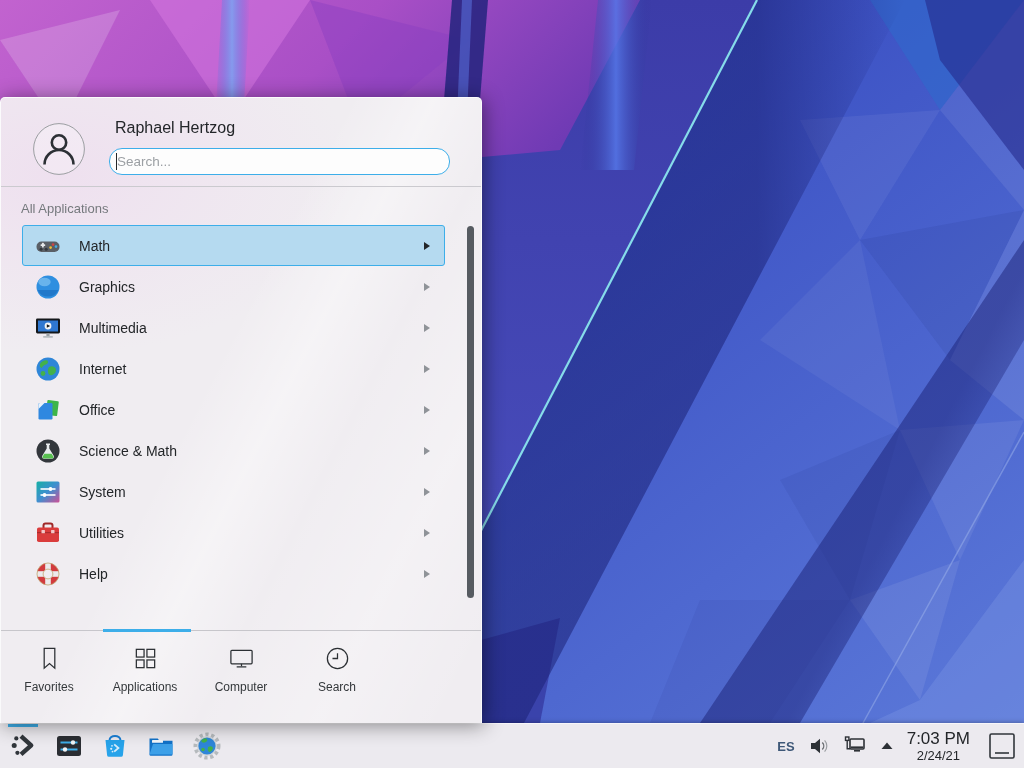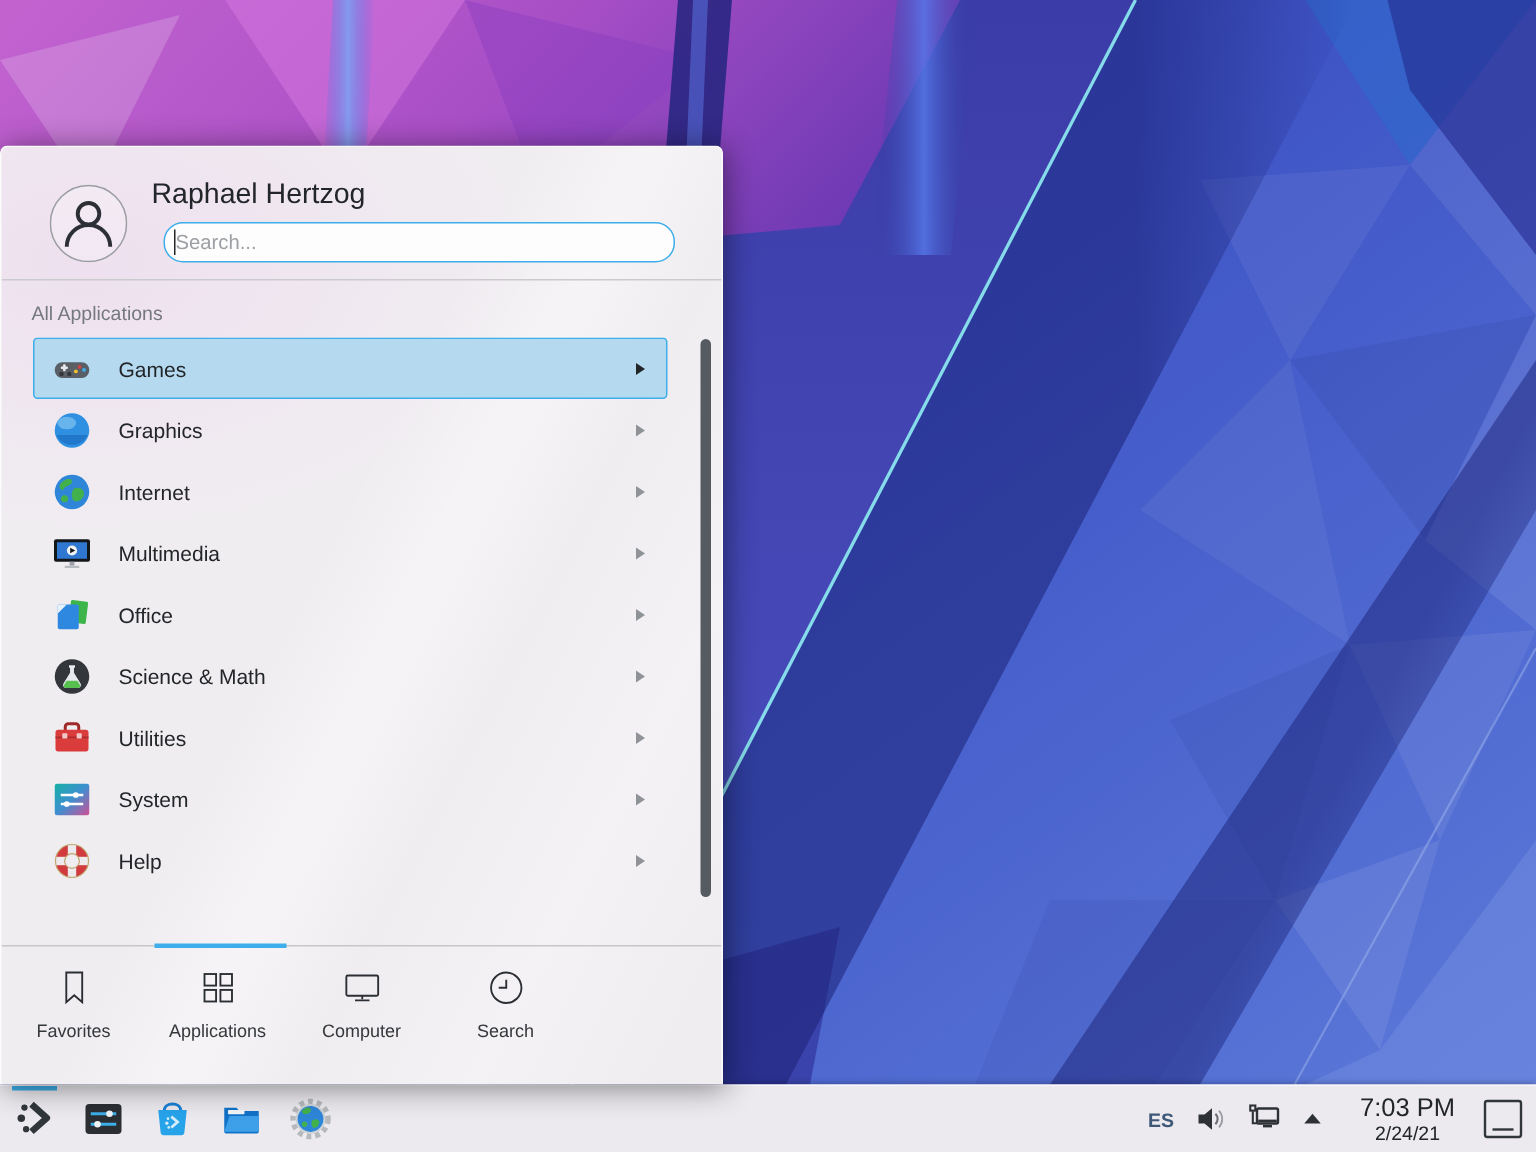--- a/index.html
+++ b/index.html
@@ -14,41 +14,41 @@
   .taskbar { position:absolute; left:0; bottom:0; width:1024px; height:45px;
              background:#eceaef; border-top:1px solid #f7f6f9; z-index:2;
              box-shadow:0 -1px 4px rgba(0,0,0,.25); }
   .task-launchers { position:absolute; left:8px; top:0; height:100%; display:flex; align-items:center; gap:16px; }
   .task-icon { width:30px; height:30px; position:relative; cursor:pointer; }
   .task-icon svg { width:30px; height:30px; display:block; }
   .launcher-indicator { position:absolute; left:8px; top:0; width:30px; height:3px; background:#3daee9; }
   .tray { position:absolute; right:0; top:0; height:100%; display:flex; align-items:center; }
   .kbd-layout { font-size:13px; font-weight:bold; color:#3e5878; margin-right:13px;text-align:center; }
   .tray-icon { display:block; margin-right:12px; }
-  .clock { display:flex; flex-direction:column; align-items:center; color:#232629; margin:0 18px 0 18px; line-height:1; }
+  .clock { display:flex; flex-direction:column; align-items:center; color:#232629; margin:0 18px 0 6px; line-height:1; }
   .clock-time { font-size:17px; line-height:19px; }
   .clock-date { font-size:13px; line-height:15px; }
   .show-desktop { width:28px; height:28px; margin-right:8px; }
 
   
   .menu-panel { position:absolute; left:0; top:97px; width:482px; height:626px;
                 background:#f0edf1; border:1px solid rgba(252,252,253,.9); border-bottom:none;
                 border-radius:5px 5px 0 0; z-index:3; overflow:hidden;
                 box-shadow:2px 2px 20px rgba(0,0,0,.45); }
   .panel-tint { position:absolute; inset:0; pointer-events:none;
     background:radial-gradient(ellipse 420px 260px at 12% 12%, rgba(236,205,236,.4), rgba(236,205,236,0) 70%); }
   .panel-sheen { position:absolute; top:-80px; height:900px; pointer-events:none;
     background:linear-gradient(90deg, rgba(255,255,255,0), rgba(255,255,255,.38), rgba(255,255,255,0));
     transform:rotate(27deg); }
   .sheen-a { left:170px; width:150px; }
   .sheen-b { left:330px; width:230px; opacity:.7; }
 
   .menu-header { position:absolute; left:0; top:0; width:100%; height:89px; border-bottom:1px solid #cbcacf; }
   .avatar { position:absolute; left:32px; top:25px; width:52px; height:52px; cursor:pointer; }
-  .user-name { position:absolute; left:100px; top:21px; font-size:19px; color:#232629; }
+  .user-name { position:absolute; left:114px; top:21px; font-size:16px; color:#232629; }
   .search-box { position:absolute; left:108px; top:50px; width:341px; height:27px;
                 background:#fdfdfd; border:1px solid #3daee9; border-radius:13px;
                 font-family:"Liberation Sans", sans-serif; font-size:13.5px; color:#232629; padding:0 7px; outline:none; }
   .search-box::placeholder { color:#9ca0a4; }
   .text-cursor { position:absolute; left:115px; top:55px; width:1px; height:17px; background:#232629; }
 
   .section-label { position:absolute; left:20px; top:103px; font-size:13px; color:#75797d; }
 
   .app-list { position:absolute; left:0; top:127px; width:100%; height:405px; overflow:hidden; }
   .app-row { height:41px; margin:0 36px 0 21px; border:1px solid transparent; border-radius:3px;
@@ -259,106 +259,106 @@
           <rect x="2.5" y="9.5" width="23" height="10.5" rx="5" fill="#5a5f66"></rect>
           <rect x="6.6" y="12.3" width="4.6" height="1.7" rx=".5" fill="#e8eaec"></rect>
           <rect x="8.05" y="10.85" width="1.7" height="4.6" rx=".5" fill="#e8eaec"></rect>
           <circle cx="19" cy="12.6" r="1.3" fill="#d04444"></circle>
           <circle cx="22" cy="14.6" r="1.3" fill="#3daee9"></circle>
           <circle cx="16.6" cy="15.6" r="1.3" fill="#f0c030"></circle>
           <circle cx="12.2" cy="17.3" r="1.5" fill="#33373c"></circle>
           <circle cx="7" cy="17.3" r="1.5" fill="#33373c"></circle>
         </svg>
           </span>
-        <span class="app-label">Games</span>
+        <span class="app-label">Math</span>
         <span class="row-arrow"></span>
       </div>
       <div class="app-row">
         <span class="app-icon">
             <svg viewBox="0 0 28 28">
           <circle cx="14" cy="14" r="11.5" fill="#2f8fe0"></circle>
           <ellipse cx="10.5" cy="9" rx="6.2" ry="4.2" fill="#7cc0f0" opacity=".75"></ellipse>
           <path d="M3.6 17 a11.5 11.5 0 0 0 20.8 0 z" fill="#1b6ec0" opacity=".7"></path>
         </svg>
           </span>
         <span class="app-label">Graphics</span>
-        <span class="row-arrow"></span>
-      </div>
-      <div class="app-row">
-        <span class="app-icon">
-            <svg viewBox="0 0 28 28">
-          <circle cx="14" cy="14" r="11.5" fill="#2f86d8"></circle>
-          <path d="M6 9 Q9 4.5 13.5 5.5 Q15 8 12 9.5 Q8.5 10.5 8 13 Q5 12 6 9 z" fill="#43b14b"></path>
-          <path d="M15 12 Q19 10 21.5 13 Q23 16.5 20 19 Q16.5 21.5 14.5 19 Q13 15 15 12 z" fill="#43b14b"></path>
-          <circle cx="9" cy="18.5" r="2.4" fill="#43b14b"></circle>
-        </svg>
-          </span>
-        <span class="app-label">Internet</span>
         <span class="row-arrow"></span>
       </div>
       <div class="app-row">
         <span class="app-icon">
             <svg viewBox="0 0 28 28">
           <rect x="2" y="4.5" width="24" height="15" rx="1.4" fill="#14171a"></rect>
           <rect x="4" y="6.5" width="20" height="11" fill="#2f77d0"></rect>
           <circle cx="14" cy="12" r="3.4" fill="#f2f4f6"></circle>
           <path d="M12.8 10.2 L16.2 12 L12.8 13.8 Z" fill="#14171a"></path>
           <rect x="12.4" y="19.5" width="3.2" height="2.6" fill="#9aa0a6"></rect>
           <rect x="9" y="22.1" width="10" height="1.6" rx=".8" fill="#b7bcc1"></rect>
         </svg>
           </span>
         <span class="app-label">Multimedia</span>
         <span class="row-arrow"></span>
       </div>
       <div class="app-row">
         <span class="app-icon">
             <svg viewBox="0 0 28 28">
+          <circle cx="14" cy="14" r="11.5" fill="#2f86d8"></circle>
+          <path d="M6 9 Q9 4.5 13.5 5.5 Q15 8 12 9.5 Q8.5 10.5 8 13 Q5 12 6 9 z" fill="#43b14b"></path>
+          <path d="M15 12 Q19 10 21.5 13 Q23 16.5 20 19 Q16.5 21.5 14.5 19 Q13 15 15 12 z" fill="#43b14b"></path>
+          <circle cx="9" cy="18.5" r="2.4" fill="#43b14b"></circle>
+        </svg>
+          </span>
+        <span class="app-label">Internet</span>
+        <span class="row-arrow"></span>
+      </div>
+      <div class="app-row">
+        <span class="app-icon">
+            <svg viewBox="0 0 28 28">
           <rect x="12.5" y="4.5" width="11.5" height="15" rx="1" fill="#3db54a" transform="rotate(7 18 12)"></rect>
           <rect x="4.5" y="7" width="14" height="16.5" rx="1.2" fill="#2f88e0"></rect>
           <path d="M4.5 13 L10.5 7 H6 a1.5 1.5 0 0 0 -1.5 1.5 Z" fill="#e8f2fb"></path>
         </svg>
           </span>
         <span class="app-label">Office</span>
         <span class="row-arrow"></span>
       </div>
       <div class="app-row">
         <span class="app-icon">
             <svg viewBox="0 0 28 28">
           <circle cx="14" cy="14" r="11.5" fill="#33373c"></circle>
           <path d="M12 6.5 h4 v1.6 h-0.7 v3.4 l4.4 7.2 a2 2 0 0 1 -1.7 3 h-8 a2 2 0 0 1 -1.7 -3 l4.4 -7.2 v-3.4 h-0.7 z" fill="#e7eaec"></path>
           <path d="M10.4 16.8 h7.2 l1.7 2.8 a1.3 1.3 0 0 1 -1.1 2 h-8.4 a1.3 1.3 0 0 1 -1.1 -2 z" fill="#58c050"></path>
         </svg>
           </span>
         <span class="app-label">Science &amp; Math</span>
+        <span class="row-arrow"></span>
+      </div>
+      <div class="app-row">
+        <span class="app-icon">
+            <svg viewBox="0 0 28 28">
+          <rect x="2.5" y="3.5" width="23" height="21" rx="1.5" fill="url(#sysg)"></rect>
+          <line x1="6.5" y1="11" x2="21.5" y2="11" stroke="#ffffff" stroke-width="1.6"></line>
+          <circle cx="16.5" cy="11" r="1.9" fill="#ffffff"></circle>
+          <line x1="6.5" y1="17" x2="21.5" y2="17" stroke="#ffffff" stroke-width="1.6"></line>
+          <circle cx="10.5" cy="17" r="1.9" fill="#ffffff"></circle>
+        </svg>
+          </span>
+        <span class="app-label">System</span>
         <span class="row-arrow"></span>
       </div>
       <div class="app-row">
         <span class="app-icon">
             <svg viewBox="0 0 28 28">
           <rect x="9.5" y="4.5" width="9" height="6" rx="2" fill="none" stroke="#a02828" stroke-width="2"></rect>
           <rect x="3" y="8.5" width="22" height="14.5" rx="1.8" fill="#da3c3c"></rect>
           <rect x="3" y="13" width="22" height="1.2" fill="#ab2d2d"></rect>
           <rect x="7.5" y="10.9" width="3.4" height="3.4" rx=".4" fill="#f2c7c7"></rect>
           <rect x="17.1" y="10.9" width="3.4" height="3.4" rx=".4" fill="#f2c7c7"></rect>
         </svg>
           </span>
         <span class="app-label">Utilities</span>
-        <span class="row-arrow"></span>
-      </div>
-      <div class="app-row">
-        <span class="app-icon">
-            <svg viewBox="0 0 28 28">
-          <rect x="2.5" y="3.5" width="23" height="21" rx="1.5" fill="url(#sysg)"></rect>
-          <line x1="6.5" y1="11" x2="21.5" y2="11" stroke="#ffffff" stroke-width="1.6"></line>
-          <circle cx="16.5" cy="11" r="1.9" fill="#ffffff"></circle>
-          <line x1="6.5" y1="17" x2="21.5" y2="17" stroke="#ffffff" stroke-width="1.6"></line>
-          <circle cx="10.5" cy="17" r="1.9" fill="#ffffff"></circle>
-        </svg>
-          </span>
-        <span class="app-label">System</span>
         <span class="row-arrow"></span>
       </div>
       <div class="app-row">
         <span class="app-icon">
             <svg viewBox="0 0 28 28">
           <circle cx="14" cy="14" r="11" fill="#d23b3e"></circle>
           <rect x="11.2" y="2.5" width="5.6" height="23" fill="#eceaec"></rect>
           <rect x="2.5" y="11.2" width="23" height="5.6" fill="#eceaec"></rect>
           <circle cx="14" cy="14" r="11" fill="none" stroke="#c2a570" stroke-width="0.8"></circle>
           <circle cx="14" cy="14" r="4.9" fill="#f0edf1" stroke="#c2a570" stroke-width="0.8"></circle>

